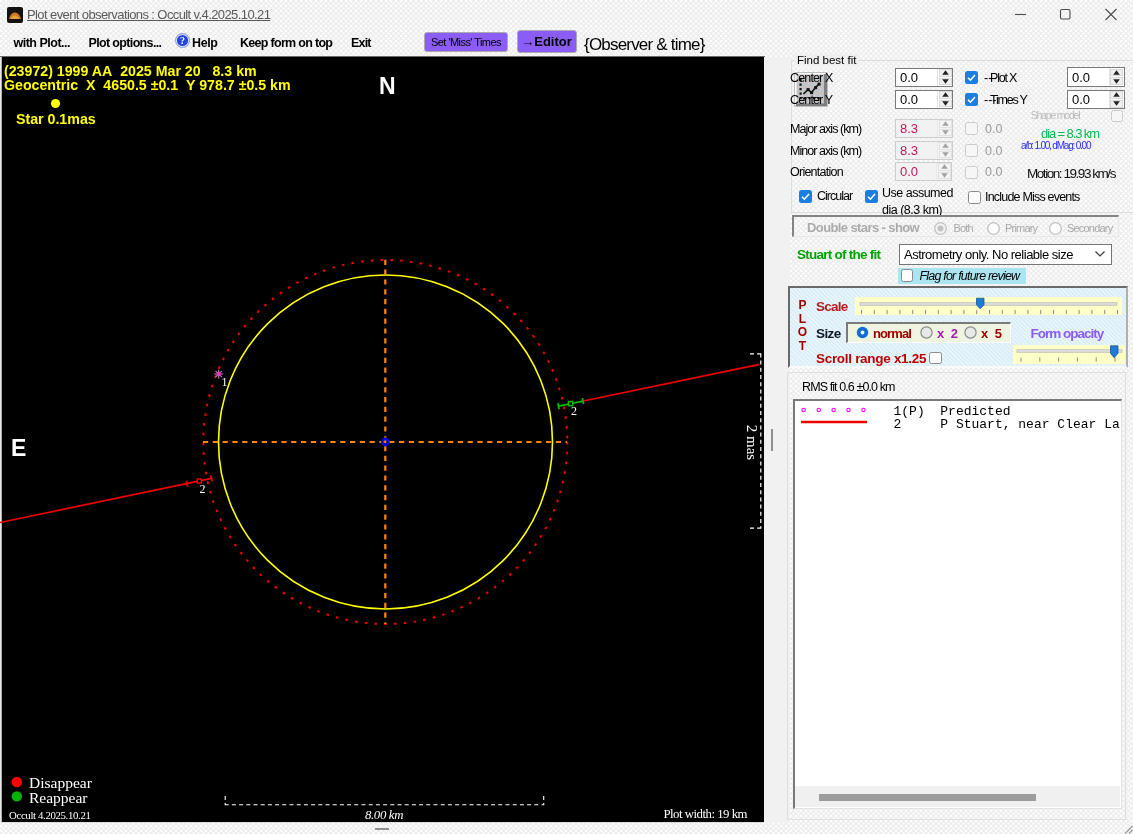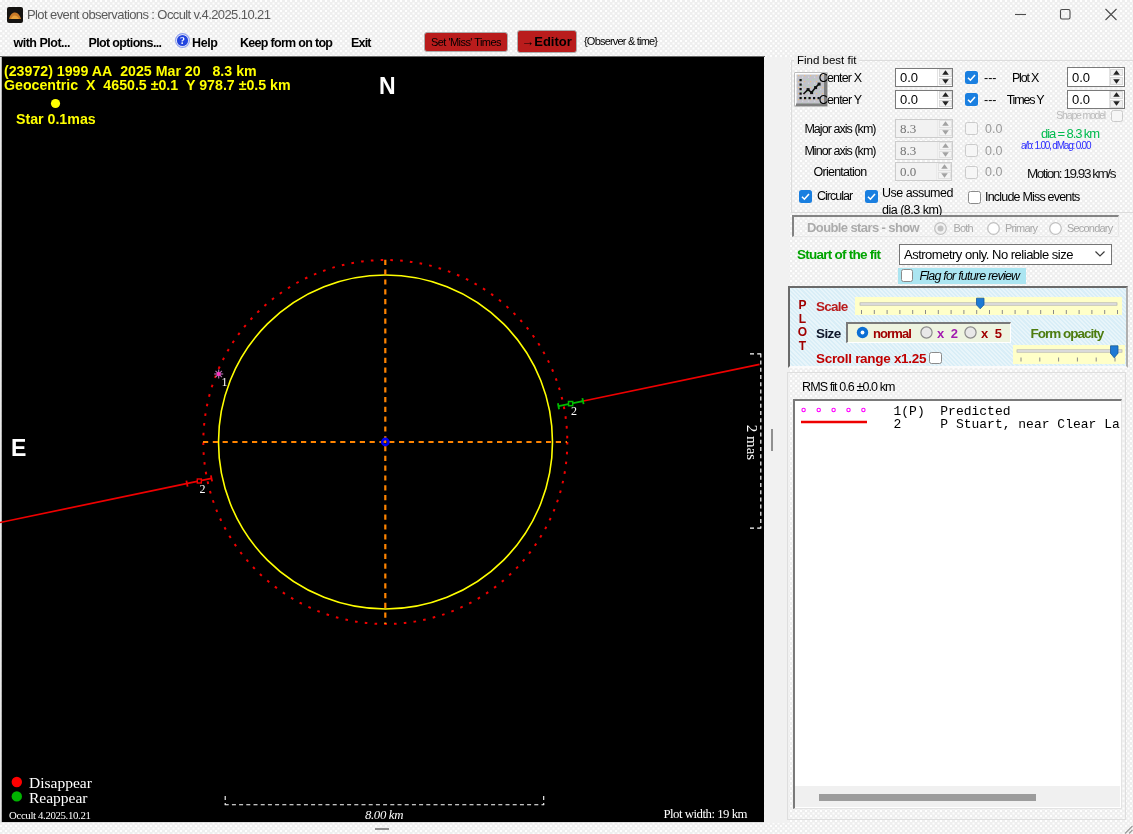--- a/index.html
+++ b/index.html
@@ -6,38 +6,38 @@
   body{width:1133px;height:834px;position:relative;overflow:hidden;
        font-family:"Liberation Sans",sans-serif;
        background:#eeeeee;
        background-image:radial-gradient(circle at 1px 1px,rgba(255,255,255,0.95) 0.9px,transparent 1.1px),
                         radial-gradient(circle at 1px 1px,rgba(255,255,255,0.95) 0.9px,transparent 1.1px);
        background-size:5px 5px;
        background-position:0 0,2.5px 2.5px;}
   .abs{position:absolute;white-space:nowrap;}
   
   #titlebar{left:0;top:0;width:1133px;height:30px;}
-  #title-txt{left:27px;top:7px;font-size:13px;color:#5a5a5a;letter-spacing:-0.6px;}
+  #title-txt{left:27px;top:7px;font-size:13px;color:#5a5a5a;letter-spacing:-0.6px;text-decoration:underline;}
   
   #menubar{left:0;top:30px;width:1133px;height:26px;}
   .mitem{top:6px;font-size:12.5px;font-weight:bold;color:#000;}
-  .btn{background:#b91c1c;border:1px solid #acacac;border-radius:3px;box-sizing:border-box;
+  .btn{background:#8b5cf6;border:1px solid #acacac;border-radius:3px;box-sizing:border-box;
        display:flex;align-items:center;justify-content:center;}
   
   .lbl{font-size:12.5px;color:#000;white-space:nowrap;}
-  .rlbl{text-align:center;}
+  .rlbl{text-align:left;}
   .spin{box-sizing:border-box;background:#fff;border:1px solid #7a7a7a;display:flex;}
   .spin .val{flex:1;font-size:13px;padding:1.5px 0 0 4px;}
   .spin .btns{width:14px;display:flex;flex-direction:column;border-left:1px solid #e3e3e3;}
   .spin .btns div{flex:1;background:#f0f0f0;border:1px solid #d9d9d9;margin:0.5px;overflow:hidden;
        display:flex;align-items:center;justify-content:center;}
   .pu,.pd{fill:#222;}
   
   .spin.dis{background:#f2f2f2;border-color:#cccccc;}
-  .spin.dis .val{color:#737373;font-family:Liberation Serif, serif;}
+  .spin.dis .val{color:#be185d;}
   .spin.dis .btns{border-left-color:#e9e9e9;}
   .spin.dis .btns div{background:#f4f4f4;border-color:#e2e2e2;}
   .spin.dis .pu,.spin.dis .pd{fill:#a2a2a2;}
   .cb{width:13px;height:13px;border-radius:2.5px;box-sizing:border-box;}
   .cb.off{background:#fff;border:1px solid #8b8b8b;}
   .cb.disoff{background:#f6f6f6;border:1px solid #cbcbcb;}
   .gray{color:#9a9a9a;}
 </style>
 </head>
 <body>
@@ -62,21 +62,21 @@
 <svg class="abs" style="left:175px;top:33px" width="15" height="15" viewBox="0 0 15 15">
   <circle cx="7.5" cy="7.5" r="6.9" fill="none" stroke="#8f9ff0" stroke-width="1.1"></circle>
   <circle cx="7.5" cy="7.5" r="5.6" fill="#2244df"></circle>
   <text x="7.5" y="11.2" font-size="10" font-weight="bold" fill="#fff" text-anchor="middle" font-family="Liberation Serif,serif">?</text>
 </svg>
 <div class="abs mitem" style="left:192px;top:36px;letter-spacing:-0.4px">Help</div>
 <div class="abs mitem" style="left:240px;top:36px;letter-spacing:-0.7px">Keep form on top</div>
 <div class="abs mitem" style="left:351px;top:36px;letter-spacing:-0.8px">Exit</div>
 <div class="abs btn" style="left:424px;top:31.5px;width:84px;height:20px;font-size:11px;letter-spacing:-0.55px">Set 'Miss' Times</div>
 <div class="abs btn" style="left:516.5px;top:30px;width:60px;height:23px;font-size:13px;font-weight:bold;">→Editor</div>
-<div class="abs" style="left:584px;top:35px;font-size:11px;letter-spacing:-0.8px">{Observer &amp; time}</div>
+<div class="abs" style="left:584px;top:35px;font-size:17px;letter-spacing:-0.8px">{Observer &amp; time}</div>
 
 <svg class="abs" style="left:0;top:57px" width="765" height="766" viewBox="0 0 765 766">
   <rect x="1.5" y="0" width="762.5" height="765.5" fill="#000"></rect>
   <line x1="0.75" y1="0" x2="0.75" y2="766" stroke="#e8e8e8" stroke-width="1.5"></line>
   <line x1="0" y1="765.6" x2="764" y2="765.6" stroke="#e8e8e8" stroke-width="1"></line>
 
   <circle cx="385.5" cy="385" r="167" fill="none" stroke="#ffff00" stroke-width="1.6"></circle>
   <circle cx="385.3" cy="385" r="182" fill="none" stroke="#f00000" stroke-width="2" stroke-dasharray="2.6 7.2"></circle>
 
   <line x1="203" y1="385" x2="567" y2="385" stroke="#ff8400" stroke-width="2.2" stroke-dasharray="5.2 4.6"></line>
@@ -299,21 +299,21 @@
           <polygon points="3.5,0.2 6.8,4.8 0.2,4.8" class="pu"></polygon>
         </svg>
       </div>
       <div>
         <svg width="7" height="5" viewBox="0 0 7 5">
           <polygon points="0.2,0.2 6.8,0.2 3.5,4.8" class="pd"></polygon>
         </svg>
       </div>
     </div>
   </div>
-<div class="abs" style="left:1005px;top:109px;width:100px;text-align:right;font-size:10.5px;color:#bbbbbb;letter-spacing:-1.2px">Shape model</div>
+<div class="abs" style="left:1005px;top:109px;width:100px;text-align:center;font-size:10.5px;color:#bbbbbb;letter-spacing:-1.2px">Shape model</div>
 <div class="abs cb disoff" style="left:1111px;top:110px;width:12px;height:12px;"></div>
 <div class="abs" style="left:1000px;top:126px;width:140px;text-align:center;font-size:13px;color:#00bb4e;letter-spacing:-1.1px">dia = 8.3 km</div>
 <div class="abs" style="left:1021px;top:140px;font-size:10px;color:#2a2aff;letter-spacing:-1.2px">a/b: 1.00, dMag: 0.00</div>
 <div class="abs" style="left:1027px;top:166px;font-size:13.5px;color:#111;letter-spacing:-1.45px">Motion: 19.93 km/s</div>
 
 <svg class="abs" style="left:799px;top:189.5px" width="13" height="13" viewBox="0 0 13 13">
     <rect width="13" height="13" rx="2.5" fill="#1a7fe0"></rect>
     <path d="M3 6.8 L5.4 9.2 L10 4" stroke="#fff" stroke-width="1.6" fill="none"></path>
   </svg>
 <div class="abs lbl" style="left:817px;top:188.5px;letter-spacing:-1px">Circular</div>
@@ -391,21 +391,21 @@
   </svg>
 <div class="abs" style="left:873px;top:325.5px;font-size:13px;font-weight:bold;color:#a00000;letter-spacing:-0.9px">normal</div>
 <svg class="abs" style="left:919.5px;top:326px" width="13" height="13" viewBox="0 0 13 13">
     <circle cx="6.5" cy="6.5" r="5.6" fill="#e8e8e8" stroke="#8b8b8b" stroke-width="1.2"></circle>
   </svg>
 <div class="abs" style="left:937px;top:325.5px;font-size:13px;font-weight:bold;color:#a21caf;letter-spacing:1.4px">x 2</div>
 <svg class="abs" style="left:963.5px;top:326px" width="13" height="13" viewBox="0 0 13 13">
     <circle cx="6.5" cy="6.5" r="5.6" fill="#e8e8e8" stroke="#8b8b8b" stroke-width="1.2"></circle>
   </svg>
 <div class="abs" style="left:981px;top:325.5px;font-size:13px;font-weight:bold;color:#a00000;letter-spacing:1.4px">x 5</div>
-<div class="abs" style="left:1030.5px;top:326px;font-size:13.5px;font-weight:bold;color:#4d7c0f;letter-spacing:-1px">Form opacity</div>
+<div class="abs" style="left:1030.5px;top:326px;font-size:13.5px;font-weight:bold;color:#8b5cf6;letter-spacing:-1px">Form opacity</div>
 <div class="abs" style="left:816px;top:351px;font-size:13.5px;font-weight:bold;color:#c00000;letter-spacing:-0.3px">Scroll range x1.25</div>
 <div class="abs cb off" style="left:929px;top:351.5px;width:12.5px;height:12.5px;"></div>
 <div class="abs" style="left:1012.5px;top:345px;width:112px;height:18.5px;background:#ffffc8;"></div>
 <svg class="abs" style="left:1012.5px;top:345px" width="113" height="19" viewBox="0 0 113 19">
   <rect x="4" y="4.8" width="105" height="2.4" fill="#e2e2e2" stroke="#b0b0b0" stroke-width="0.7"></rect>
   <g stroke="#8a8a8a" stroke-width="1">
     <line x1="8" y1="12.5" x2="8" y2="16.5"></line>
       <line x1="26.8" y1="12.5" x2="26.8" y2="16.5"></line>
       <line x1="45.6" y1="12.5" x2="45.6" y2="16.5"></line>
       <line x1="64.4" y1="12.5" x2="64.4" y2="16.5"></line>

